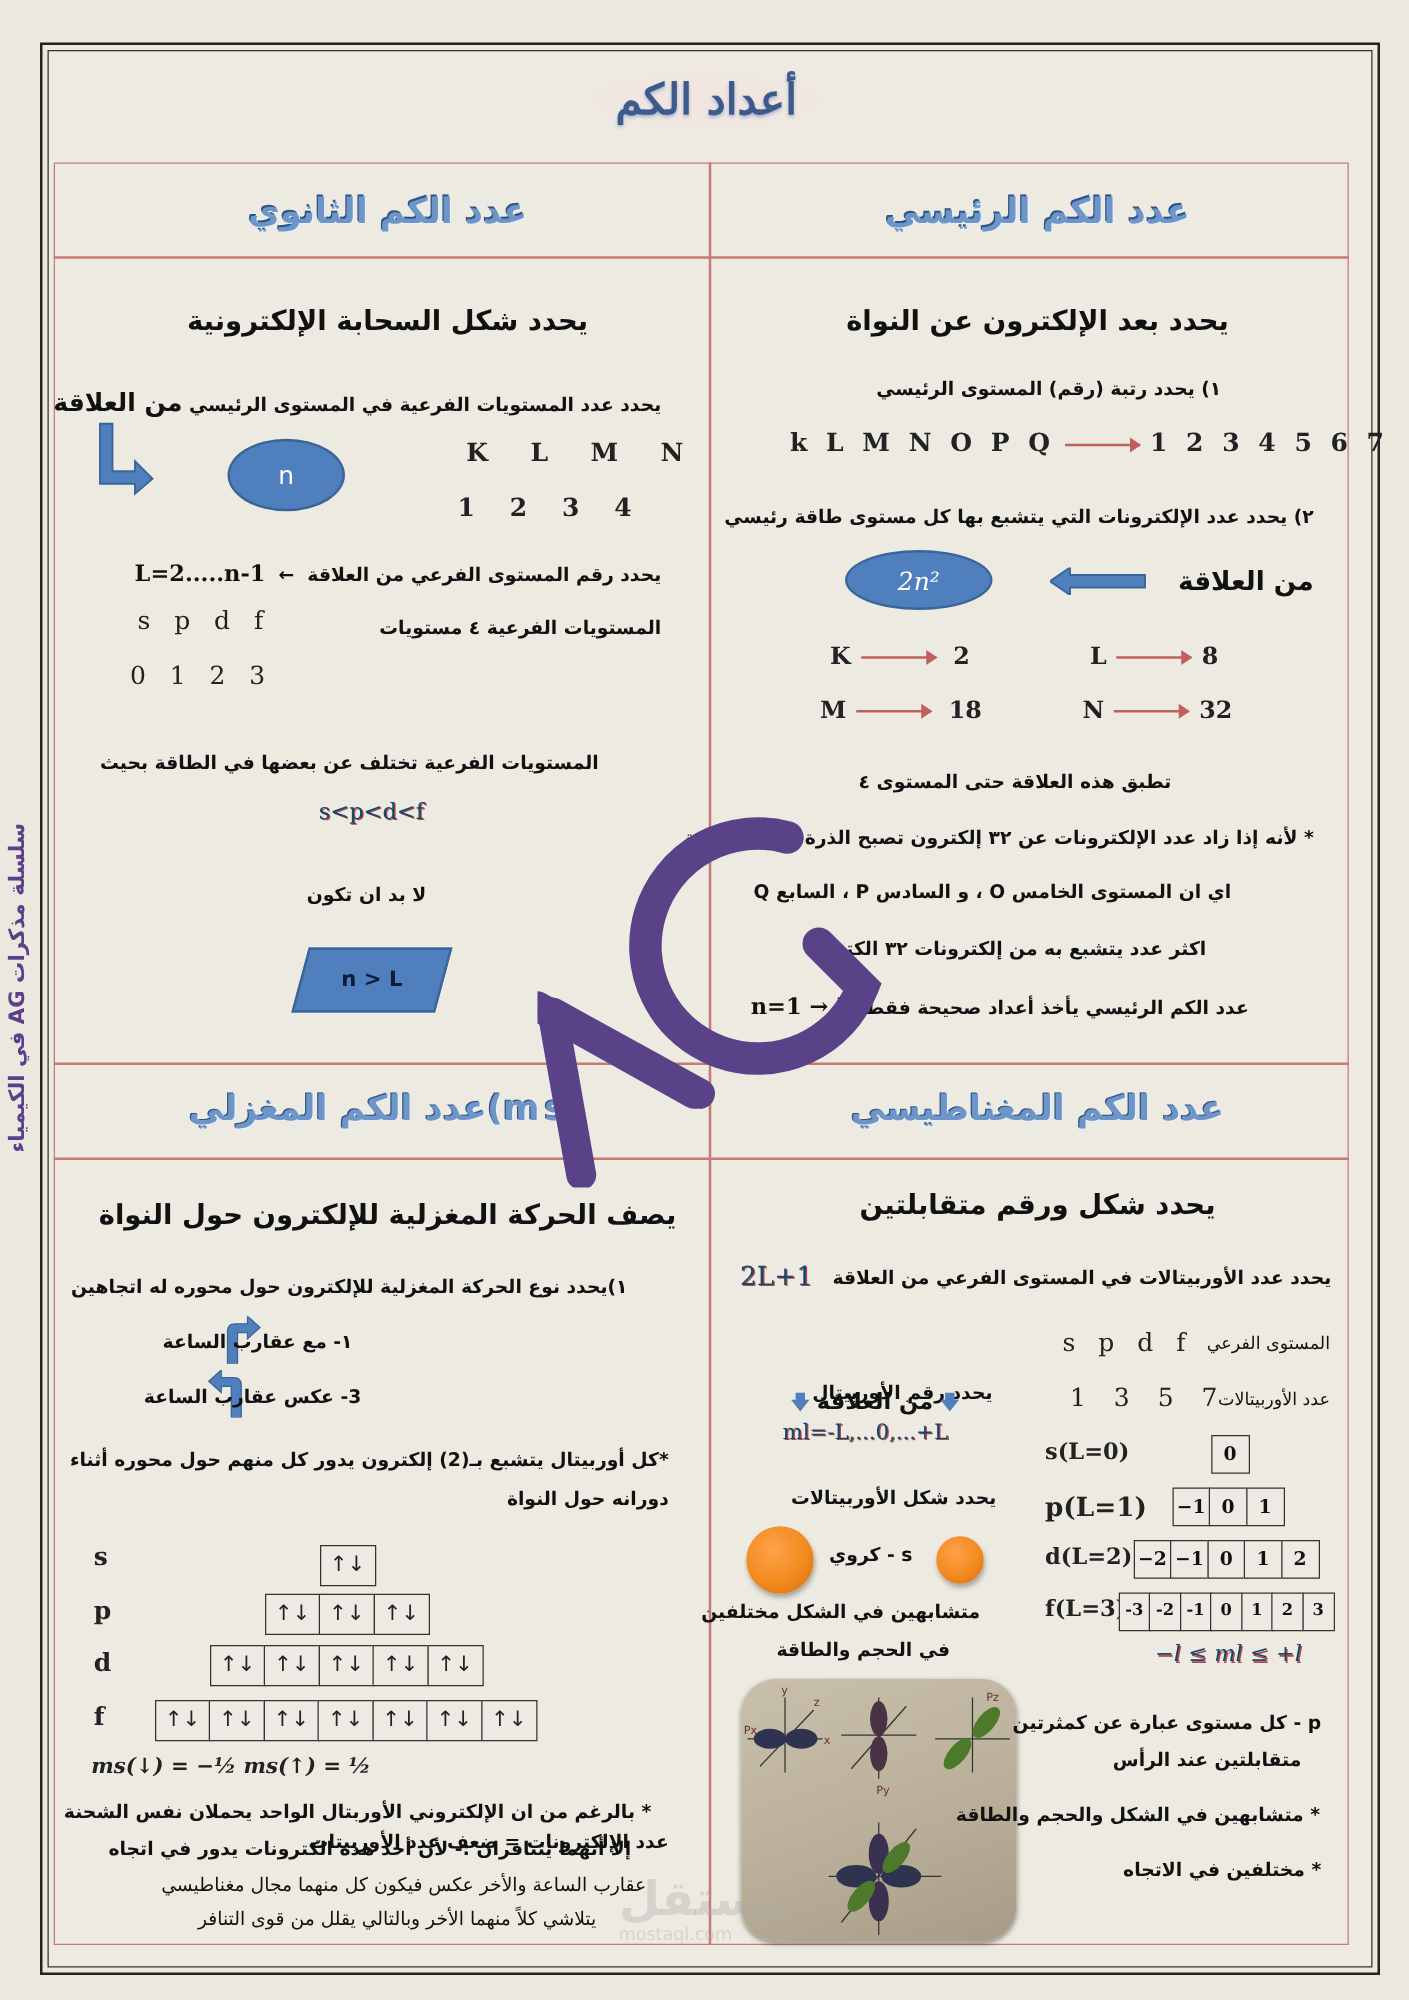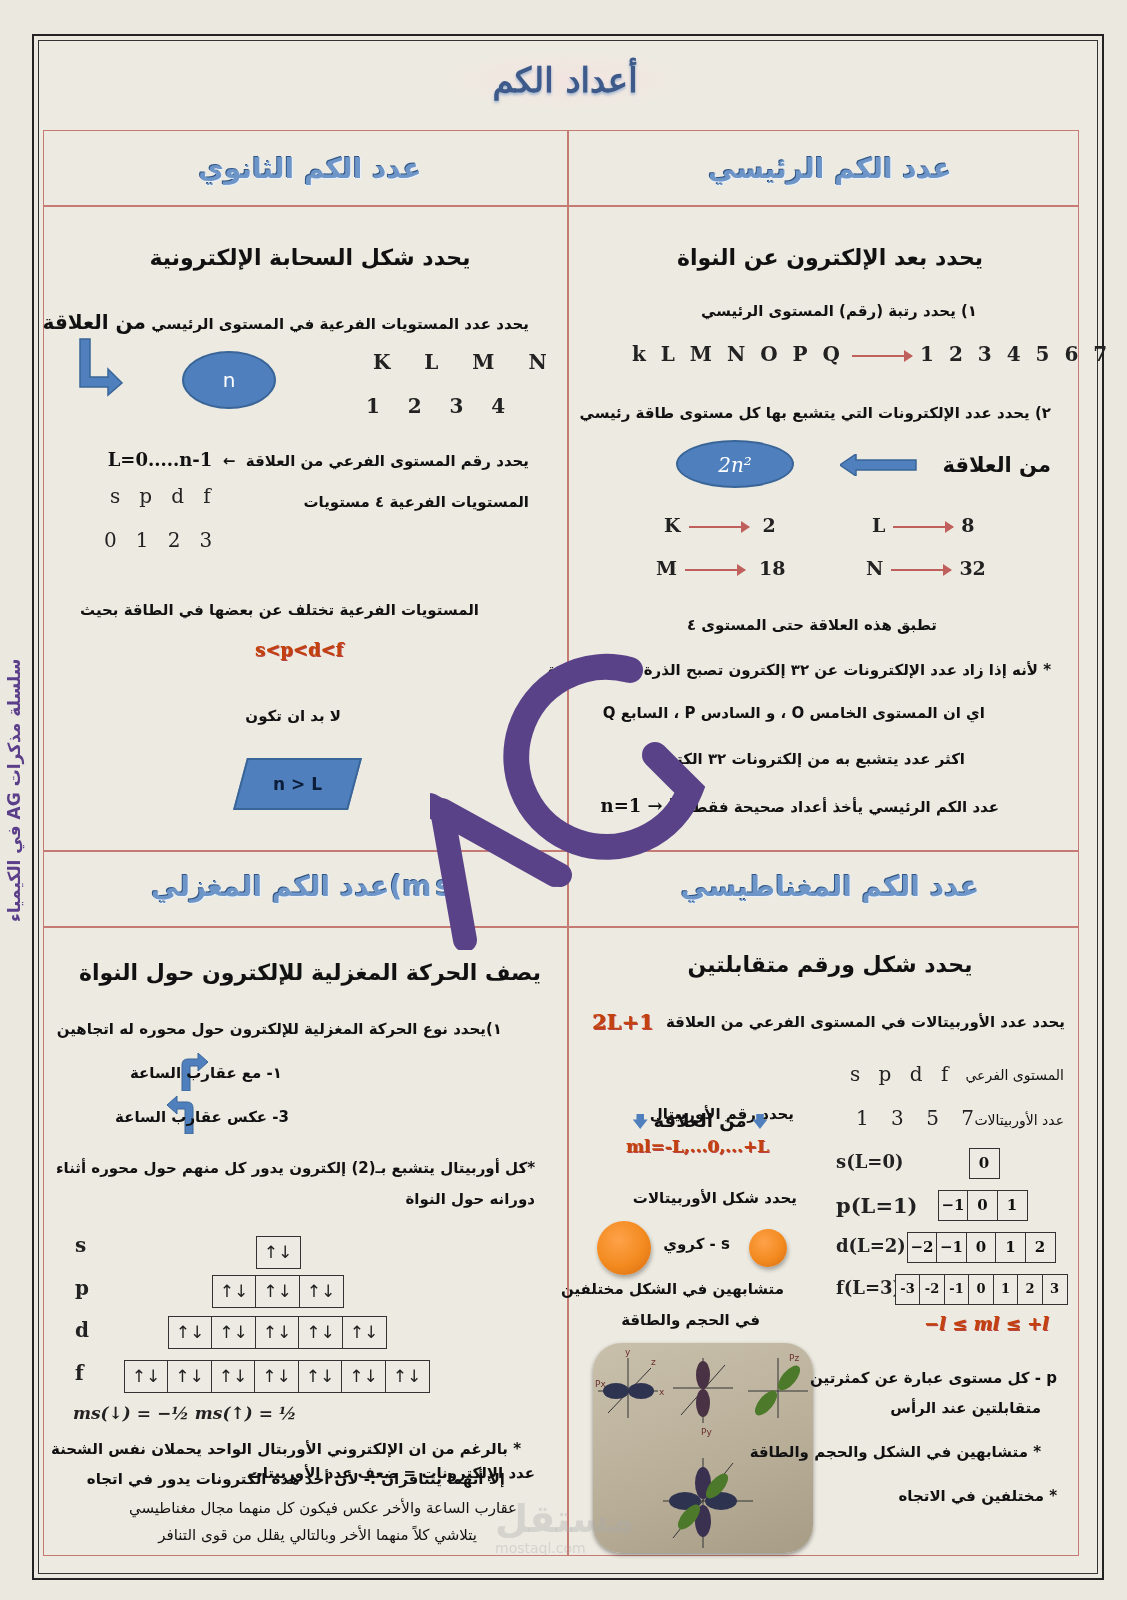--- a/index.html
+++ b/index.html
@@ -38,21 +38,21 @@
     position: absolute; text-align: center; font-size: 28px; letter-spacing: 4px;
     color: #6d95c8; font-weight: bold;
     text-shadow: 1px 1px 0 #e8f0fa, -1px -1px 0 #2e5485;
   }
   .heading {
     position: absolute; text-align: center; font-size: 22px; font-weight: bold; color: #111;
     direction: rtl;
   }
   .txt { position: absolute; direction: rtl; font-size: 15px; font-weight: bold; color: #111; white-space: nowrap; }
   .latin { position: absolute; font-family: "DejaVu Serif", serif; font-weight: bold; font-size: 20px; color: #222; white-space: nowrap; }
-  .red-formula { position: absolute; font-family: "DejaVu Serif", serif; font-weight: bold; color: #c2410c; font-size: 18px; text-shadow: 1px 1px 0 #b44; white-space: nowrap; }
+  .red-formula { position: absolute; font-family: "DejaVu Serif", serif; font-weight: normal; color: #0c4a6e; font-size: 18px; text-shadow: 1px 1px 0 #b44; white-space: nowrap; }
   .arrow-red { display: inline-block; width: 60px; height: 2px; background: #c0605c; position: relative; vertical-align: middle; margin: 0 8px; }
   .arrow-red::after { content: ""; position: absolute; right: -1px; top: -5px; border-left: 9px solid #c0605c; border-top: 6px solid transparent; border-bottom: 6px solid transparent; }
 
   .cloud {
     position: absolute; background: #4f80bd; border: 2px solid #3a6598;
     border-radius: 50% / 50%; color: #fff; text-align: center;
     font-family: "DejaVu Serif", serif; font-size: 20px; font-style: italic;
   }
   .cloud::before, .cloud::after { content: ""; position: absolute; background: #4f80bd; border: 2px solid #3a6598; border-radius: 50%; z-index: -1; }
 
@@ -135,21 +135,21 @@
   <svg style="position:absolute;left:74px;top:337px;" width="50" height="60">
     <path d="M6,2 L16,2 L16,40 L34,40 L34,32 L48,46 L34,58 L34,50 L6,50 Z" fill="#4f80bd" stroke="#3a6598" stroke-width="1.5"></path>
   </svg>
   <div class="cloud" style="left:182px;top:351px;width:94px;height:58px;line-height:54px;font-style:normal;font-family:'DejaVu Sans',sans-serif;"><span>n</span></div>
   <div class="latin" style="left:373px;top:350px;word-spacing:10px;">
     <span>K</span>&nbsp;&nbsp;<span>L</span>&nbsp;&nbsp;<span>M</span>&nbsp;&nbsp;<span>N</span>
   </div>
   <div class="latin" style="left:366px;top:394px;">
     <span>1</span>&nbsp;&nbsp;&nbsp;&nbsp;<span>2</span>&nbsp;&nbsp;&nbsp;&nbsp;<span>3</span>&nbsp;&nbsp;&nbsp;&nbsp;<span>4</span>
   </div>
-  <div class="txt" style="right:598px;top:449px;"><span>يحدد رقم المستوى الفرعي من العلاقة</span>&nbsp;&nbsp;←&nbsp;&nbsp;<span style="font-family:'DejaVu Serif',serif;font-size:18px;direction:ltr;unicode-bidi:embed;">L=0.....n-1</span></div>
+  <div class="txt" style="right:598px;top:449px;"><span>يحدد رقم المستوى الفرعي من العلاقة</span>&nbsp;&nbsp;←&nbsp;&nbsp;<span style="font-family:'DejaVu Serif',serif;font-size:18px;direction:ltr;unicode-bidi:embed;">L=2.....n-1</span></div>
   <div class="latin" style="left:110px;top:484px;font-weight:normal;">
     <span>s</span>&nbsp;&nbsp;&nbsp;<span>p</span>&nbsp;&nbsp;&nbsp;<span>d</span>&nbsp;&nbsp;&nbsp;<span>f</span>
   </div>
   <div class="txt" style="right:598px;top:493px;">المستويات الفرعية ٤ مستويات</div>
   <div class="latin" style="left:104px;top:528px;font-weight:normal;">
     <span>0</span>&nbsp;&nbsp;&nbsp;<span>1</span>&nbsp;&nbsp;&nbsp;<span>2</span>&nbsp;&nbsp;&nbsp;<span>3</span>
   </div>
   <div class="txt" style="right:648px;top:601px;">المستويات الفرعية تختلف عن بعضها في الطاقة بحيث</div>
   <div class="red-formula" style="left:255px;top:639px;">s&lt;p&lt;d&lt;f</div>
   <div class="txt" style="right:786px;top:707px;">لا بد ان تكون</div>
@@ -245,21 +245,21 @@
         <text x="196" y="18">Pz</text>
         <text x="66" y="52">x</text>
         <text x="32" y="12">y</text>
         <text x="58" y="22">z</text>
       </g>
     </svg>
   </div>
 
   <div class="txt" style="right:70px;top:1369px;font-size:15px;">p - كل مستوى عبارة عن كمثرتين</div>
   <div class="txt" style="right:86px;top:1399px;">متقابلتين عند الرأس</div>
-  <div class="txt" style="right:86px;top:1443px;">* متشابهين في الشكل والحجم والطاقة</div>
+  <div class="txt" style="right:71px;top:1443px;">* متشابهين في الشكل والحجم والطاقة</div>
   <div class="txt" style="right:70px;top:1487px;">* مختلفين في الاتجاه</div>
 </section>
 
 <section>
   <div class="sec-title" style="left:80px;top:870px;width:460px;">عدد الكم المغزلي(ms)</div>
   <div class="heading" style="left:70px;top:960px;width:480px;">يصف الحركة المغزلية للإلكترون حول النواة</div>
   <div class="txt" style="right:625px;top:1020px;">١)يحدد نوع الحركة المغزلية للإلكترون حول محوره له اتجاهين</div>
 
   <svg style="position:absolute;left:180px;top:1053px;" width="30" height="38">
     <path d="M2,38 L2,12 Q2,6 8,6 L18,6 L18,0 L28,9 L18,18 L18,13 L10,13 L10,38 Z" fill="#4f80bd" stroke="#3a6598" stroke-width="1"></path>

